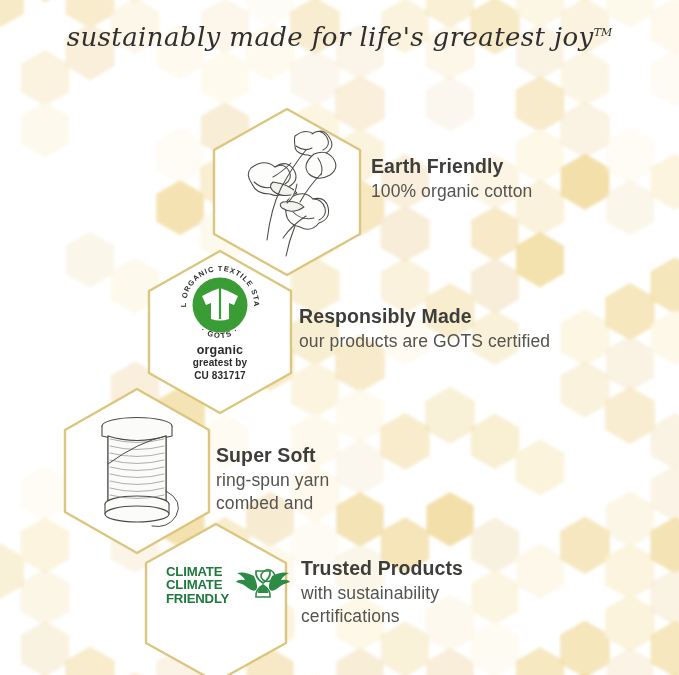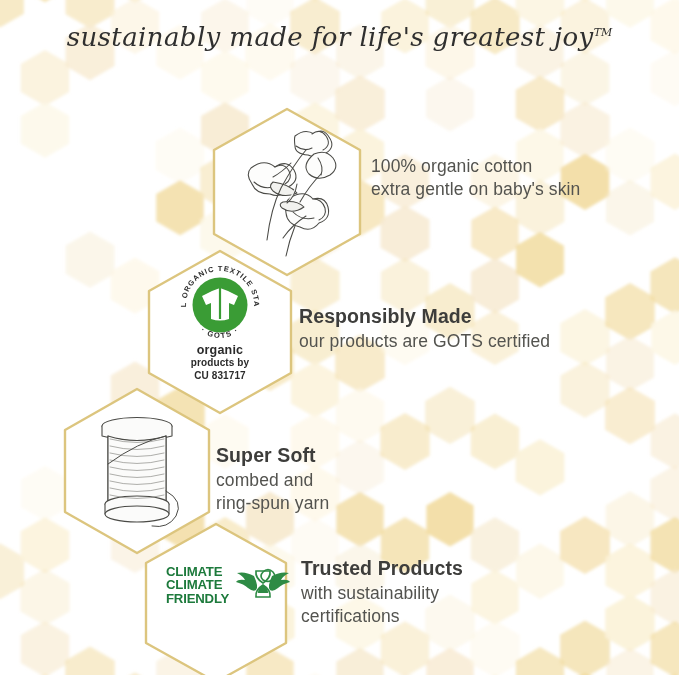--- a/index.html
+++ b/index.html
@@ -292,22 +292,22 @@
           <path d="M95 44 q-12 14-25 38 q-10 20-14 52"></path>
           <path d="M110 68 q-12 12-21 28"></path>
           <path d="M80 57 q-9 9-18 14"></path>
           <path d="M95 110 q-14 9-23 22"></path>
           <path d="M84 120 q-6 15-9 30"></path>
         </g>
       </g>
     </svg>
   </div>
   <div class="ftext" style="left:371px;top:155px;">
+    <div class="ftitle">Earth Friendly</div>
     <div class="fline">100% organic cotton</div>
-    <div class="fline">extra gentle on baby's skin</div>
   </div>
 
   <div class="hexwrap" style="left:146px;top:248px;">
     <svg width="148" height="168" viewBox="0 0 148 168">
       <polygon points="74,3 145,43 145,125 74,165 3,125 3,43" fill="#ffffff" stroke="#dcc57e" stroke-width="2.4" stroke-linejoin="round"></polygon>
     </svg>
   </div>
   <div class="gots" style="left:160px;top:258px;">
     <svg width="120" height="80" viewBox="0 0 120 80">
       <defs>
@@ -319,21 +319,21 @@
       <path d="M60 30 l-8 3 l-10 5 l4 9 l5 -2 l0 16 q9 3 18 0 l0-16 l5 2 l4-9 l-10-5 z" fill="#ffffff"></path>
       <path d="M60 30 l0 31" stroke="#3a9c35" stroke-width="2.2" fill="none"></path>
       <text font-family="'Liberation Sans',sans-serif" font-size="7.4" font-weight="bold" fill="#2b2b2b" letter-spacing="1">
         <textPath href="#arcTop" startOffset="50%" text-anchor="middle">GLOBAL ORGANIC TEXTILE STANDARD</textPath>
       </text>
       <text font-family="'Liberation Sans',sans-serif" font-size="7.6" font-weight="bold" fill="#2b2b2b" letter-spacing="1.4">
         <textPath href="#arcBot" startOffset="50%" text-anchor="middle">· GOTS ·</textPath>
       </text>
     </svg>
     <div class="gots-sub1">organic</div>
-    <div class="gots-sub2">products by</div>
+    <div class="gots-sub2">greatest by</div>
     <div class="gots-sub2">CU 831717</div>
   </div>
   <div class="ftext" style="left:299px;top:305px;">
     <div class="ftitle">Responsibly Made</div>
     <div class="fline">our products are GOTS certified</div>
   </div>
 
   <div class="hexwrap" style="left:62px;top:386px;">
     <svg width="150" height="170" viewBox="0 0 150 170">
       <polygon points="75,3 147,44 147,126 75,167 3,126 3,44" fill="#ffffff" stroke="#dcc57e" stroke-width="2.4" stroke-linejoin="round"></polygon>
@@ -358,22 +358,22 @@
             <path d="M48 109 q27 7 54 0"></path>
           <path d="M48 53 q27 7 54 0"></path>
         </g>
         <path d="M46 78 q30-22 58-28" fill="none" stroke-width="1.0"></path>
         <path d="M104 105 q18 10 10 25 q-8 13-24 10" fill="none" stroke-width="1.0"></path>
       </g>
     </svg>
   </div>
   <div class="ftext" style="left:216px;top:444px;">
     <div class="ftitle">Super Soft</div>
+    <div class="fline">ring-spun yarn</div>
     <div class="fline">combed and</div>
-    <div class="fline">ring-spun yarn</div>
   </div>
 
   <div class="hexwrap" style="left:143px;top:521px;">
     <svg width="146" height="164" viewBox="0 0 146 164">
       <polygon points="73,3 143,42 143,122 73,161 3,122 3,42" fill="#ffffff" stroke="#dcc57e" stroke-width="2.4" stroke-linejoin="round"></polygon>
     </svg>
   </div>
   <div class="cpf" style="left:166px;top:563px;">
     <div class="cpf-words">
       <div>CLIMATE</div>

